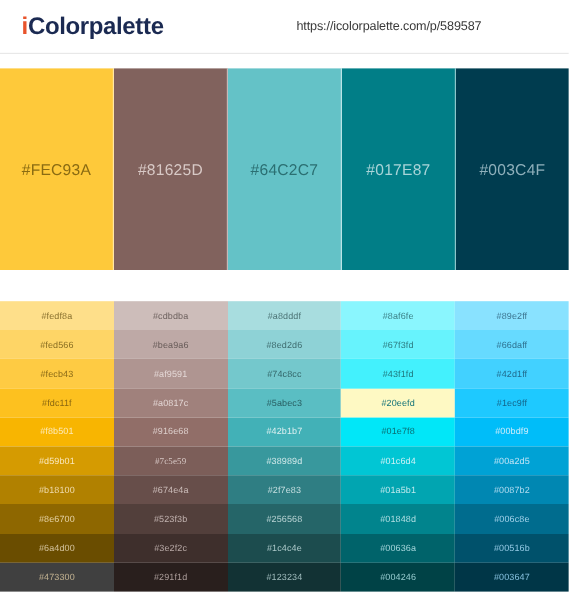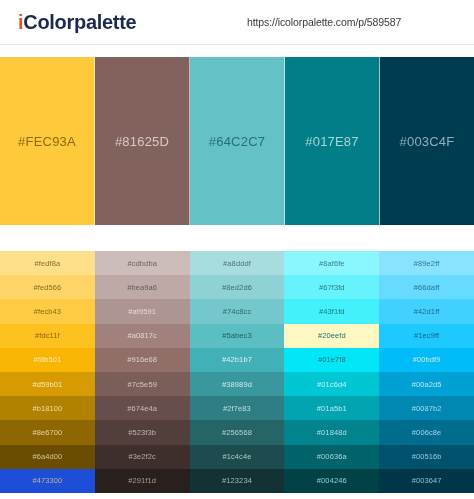--- a/index.html
+++ b/index.html
@@ -156,42 +156,42 @@
         </div>
         <div class="shade" style="background: rgb(177, 129, 0);">
           <span class="shade-label" style="color: rgb(240, 220, 174);">#b18100</span>
         </div>
         <div class="shade" style="background: rgb(142, 103, 0);">
           <span class="shade-label" style="color: rgb(229, 210, 164);">#8e6700</span>
         </div>
         <div class="shade" style="background: rgb(106, 77, 0);">
           <span class="shade-label" style="color: rgb(211, 194, 155);">#6a4d00</span>
         </div>
-        <div class="shade" style="background: #1d4ed8;">
+        <div class="shade" style="background: #404040;">
           <span class="shade-label" style="color: rgb(194, 178, 145);">#473300</span>
         </div>
       </div>
       <div class="grid-col">
         <div class="shade" style="background: rgb(205, 189, 186);">
           <span class="shade-label" style="color: rgb(110, 98, 95);">#cdbdba</span>
         </div>
         <div class="shade" style="background: rgb(190, 169, 166);">
           <span class="shade-label" style="color: rgb(103, 91, 88);">#bea9a6</span>
         </div>
         <div class="shade" style="background: rgb(175, 149, 145);">
           <span class="shade-label" style="color: rgb(228, 216, 214);">#af9591</span>
         </div>
         <div class="shade" style="background: rgb(160, 129, 124);">
           <span class="shade-label" style="color: rgb(227, 214, 212);">#a0817c</span>
         </div>
         <div class="shade" style="background: rgb(145, 110, 104);">
           <span class="shade-label" style="color: rgb(222, 208, 205);">#916e68</span>
         </div>
         <div class="shade" style="background: rgb(124, 94, 89);">
-          <span class="shade-label" style="color: rgb(214, 199, 196);">#7c5e59</span>
+          <span class="shade-label" style="color: rgb(214, 199, 196); font-family: Liberation Serif, serif;">#7c5e59</span>
         </div>
         <div class="shade" style="background: rgb(103, 78, 74);">
           <span class="shade-label" style="color: rgb(204, 189, 186);">#674e4a</span>
         </div>
         <div class="shade" style="background: rgb(82, 63, 59);">
           <span class="shade-label" style="color: rgb(194, 179, 176);">#523f3b</span>
         </div>
         <div class="shade" style="background: rgb(62, 47, 44);">
           <span class="shade-label" style="color: rgb(183, 168, 165);">#3e2f2c</span>
         </div>

